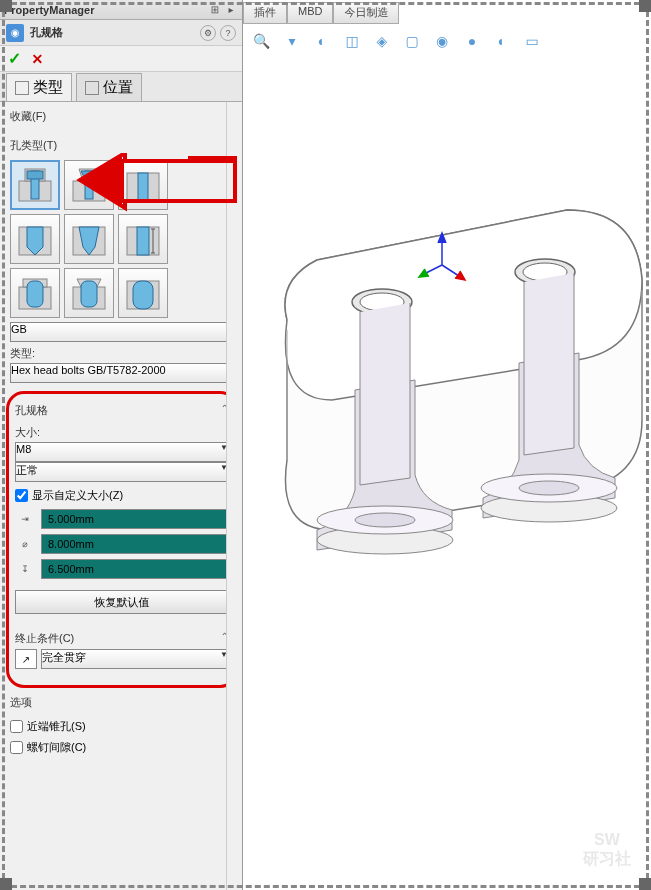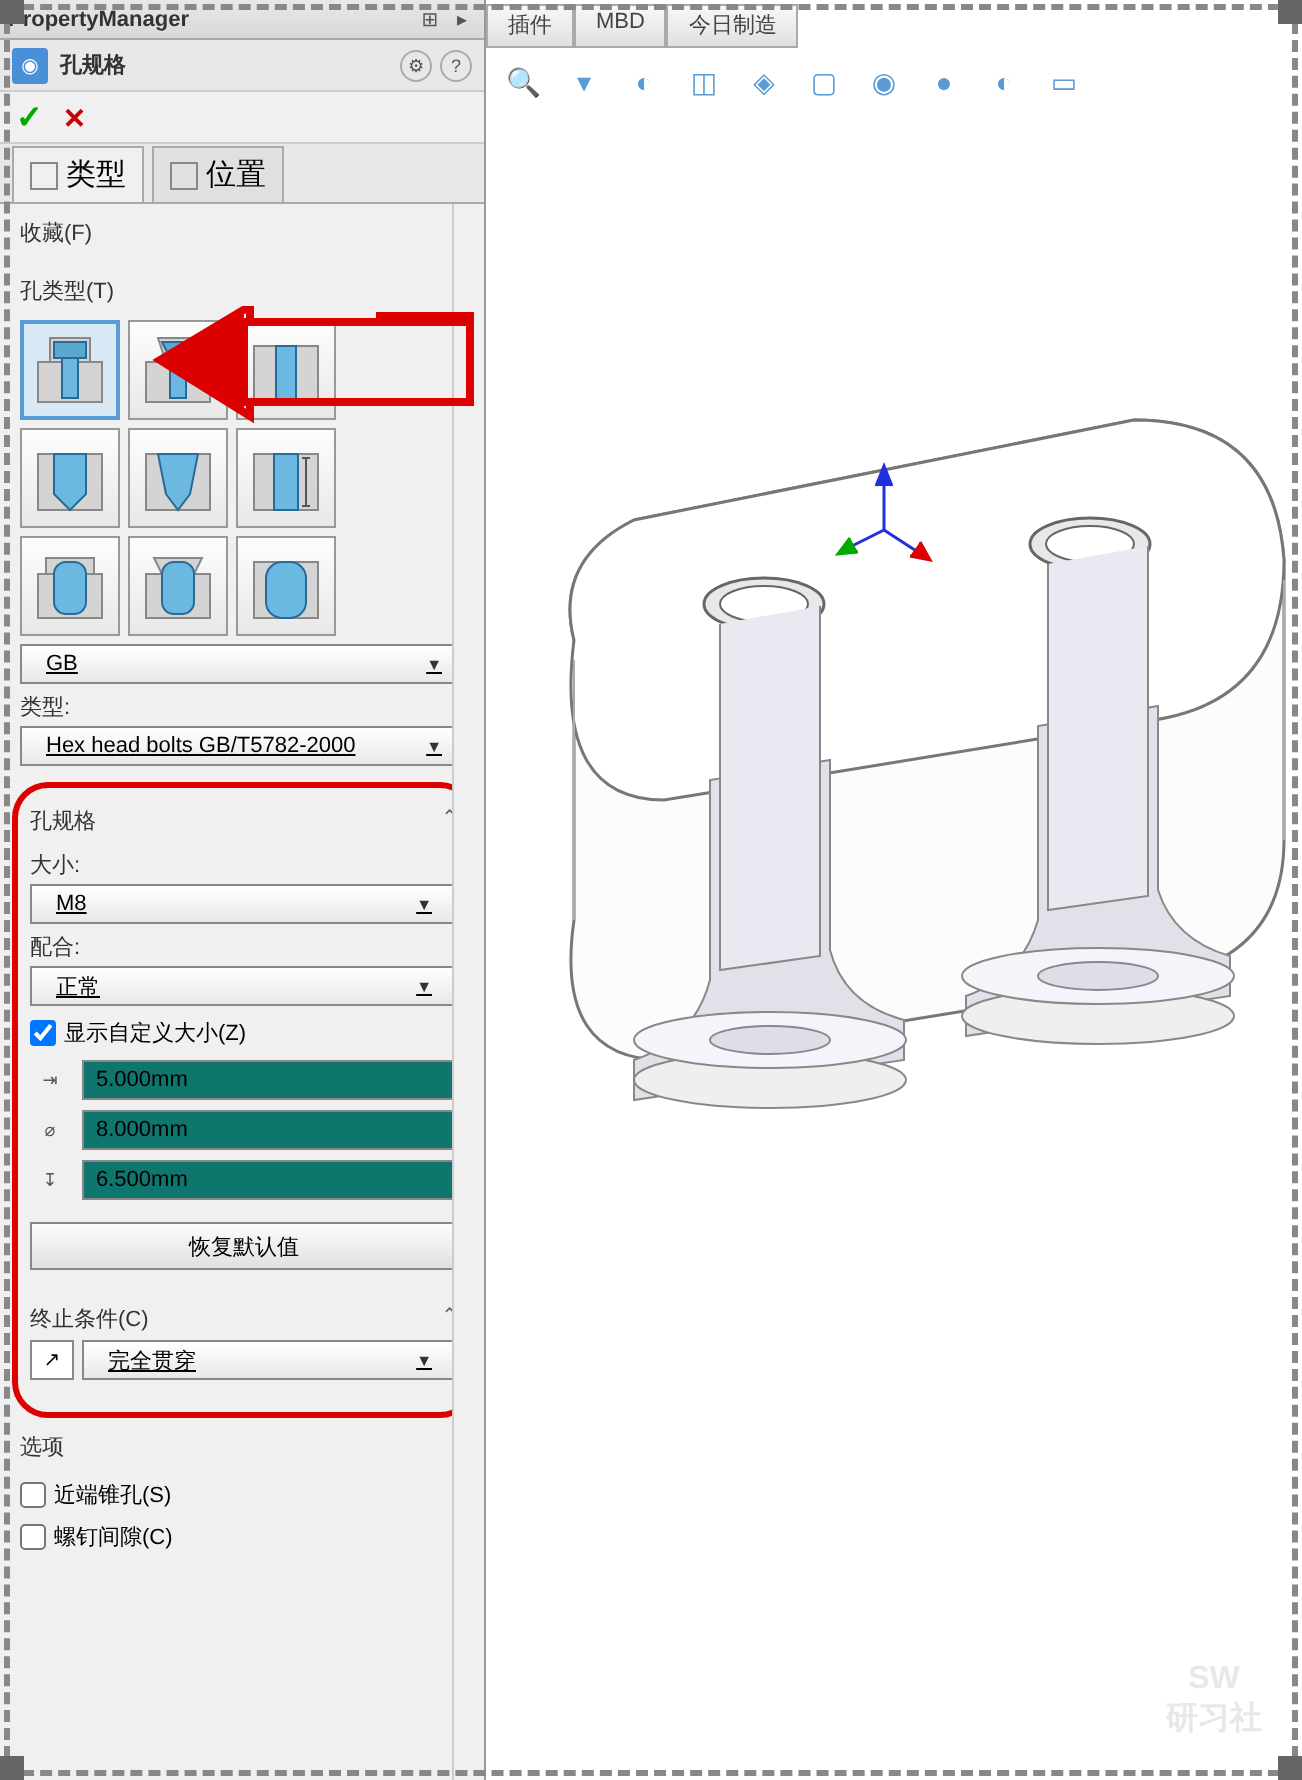--- a/index.html
+++ b/index.html
@@ -41,21 +41,21 @@
     .section { margin-bottom: 8px; }
     .section-header { display: flex; align-items: flex-start; justify-content: space-between; padding: 3px 0; color: #333; font-size: 11px; cursor: pointer; }
     .section-header .chev { font-size: 10px; color: #666; }
     
     .hole-grid { display: grid; grid-template-columns: repeat(3, 50px); gap: 4px; margin: 4px 0; }
     .hole-btn { width: 50px; height: 50px; border: 1px solid #999; background: linear-gradient(#fdfdfd,#e8e8e8); display: flex; align-items: center; justify-content: center; cursor: pointer; }
     .hole-btn.sel { border: 2px solid #5a9bd5; background: #d8e8f5; }
     .hole-btn svg { width: 40px; height: 40px; }
     
     .label { font-size: 11px; color: #333; margin: 4px 0 2px; }
-    .dropdown { width: 100%; height: 20px; border: 1px solid #888; background: linear-gradient(#fff,#e8e8e8); font-size: 11px; padding: 0 12px; display: flex; align-items: center; justify-content: space-between; cursor: pointer; text-decoration: underline; }
+    .dropdown { width: 100%; height: 20px; border: 1px solid #888; background: linear-gradient(#fff,#e8e8e8); font-size: 11px; padding: 0 0; display: flex; align-items: flex-start; justify-content: space-between; cursor: pointer; }
     .dropdown .arrow { font-size: 8px; color: #333; }
     
     .highlight-box { border: 3px solid #d00; border-radius: 18px; padding: 6px 6px 8px; margin: 4px -4px; }
     
     .checkbox-row { display: flex; align-items: center; gap: 4px; margin: 6px 0; }
     .checkbox-row input { width: 13px; height: 13px; }
     
     .dim-row { display: flex; align-items: center; gap: 6px; margin: 5px 0; }
     .dim-icon { width: 20px; height: 20px; display: inline-flex; align-items: center; justify-content: center; font-size: 9px; color: #555; }
     .dim-input { flex: 1; height: 20px; border: 1px solid #888; background: #0f766e; font-size: 11px; padding: 0 6px; display: flex; align-items: center; }
@@ -227,21 +227,20 @@
         <div class="section">
           <div class="section-header">
             <span>孔规格</span>
             <span class="chev">⌃</span>
           </div>
           <div class="label">大小:</div>
           <div class="dropdown">
             <span>M8</span>
             <span class="arrow">▼</span>
           </div>
-          <div class="label">配合:</div>
           <div class="dropdown">
             <span>正常</span>
             <span class="arrow">▼</span>
           </div>
           <div class="checkbox-row">
             <input type="checkbox" checked="" style="">
             <span>显示自定义大小(Z)</span>
           </div>
           <div class="dim-row">
             <span class="dim-icon">⇥</span>

